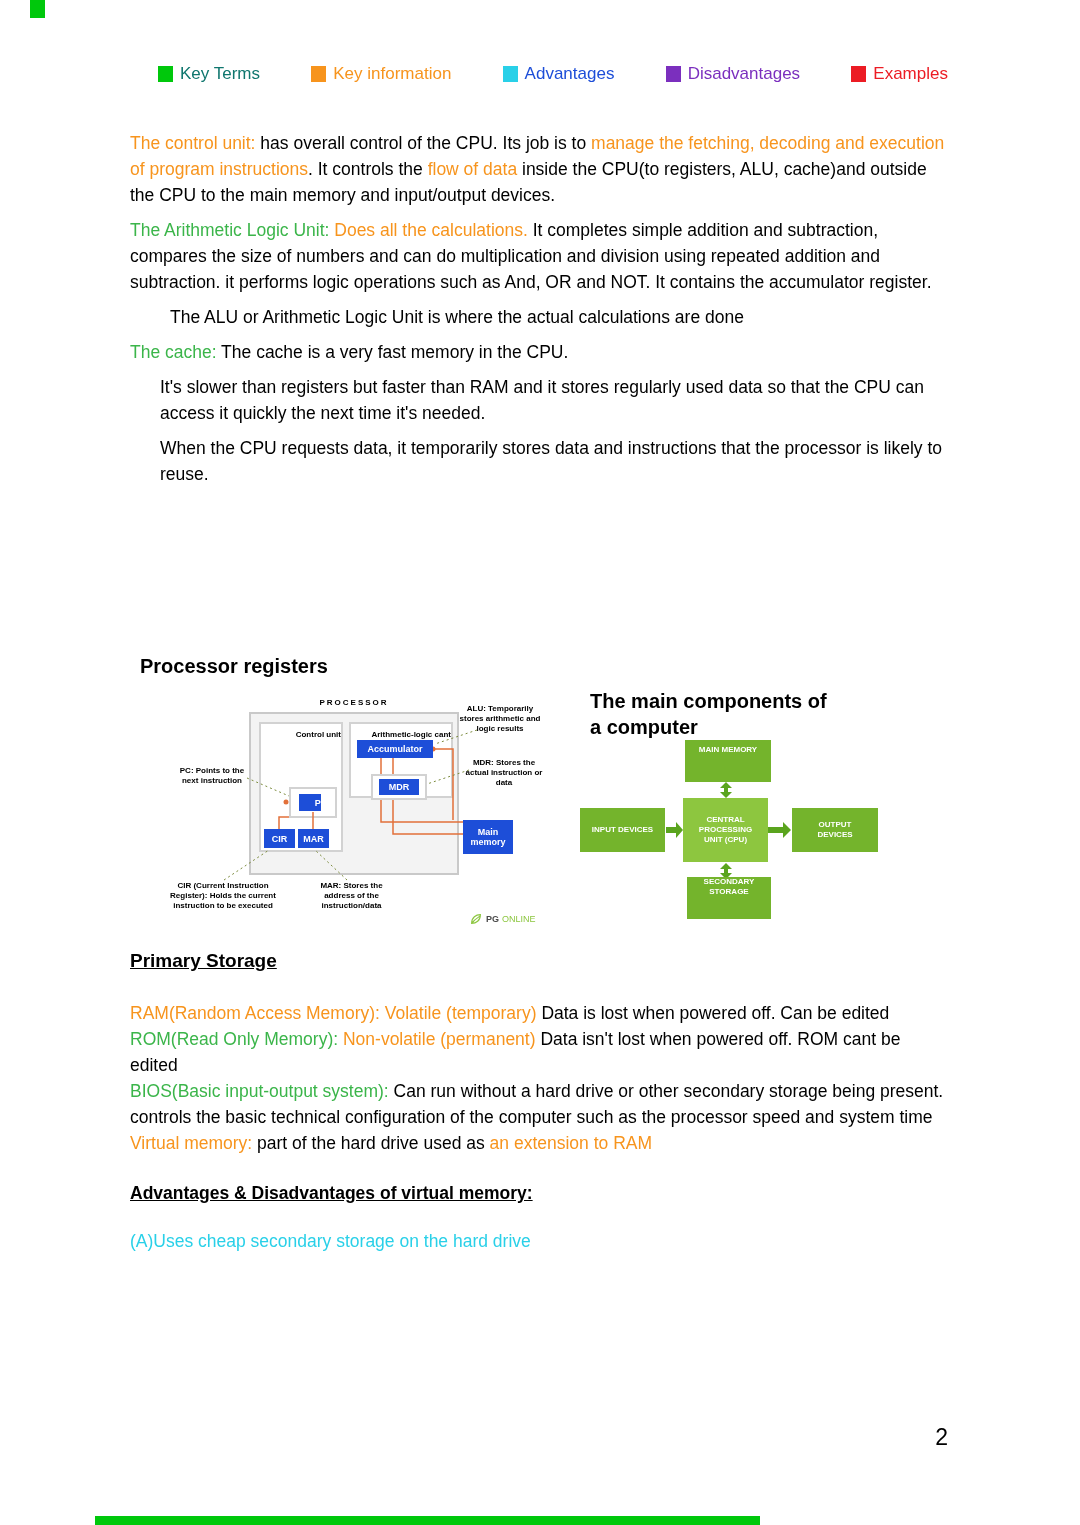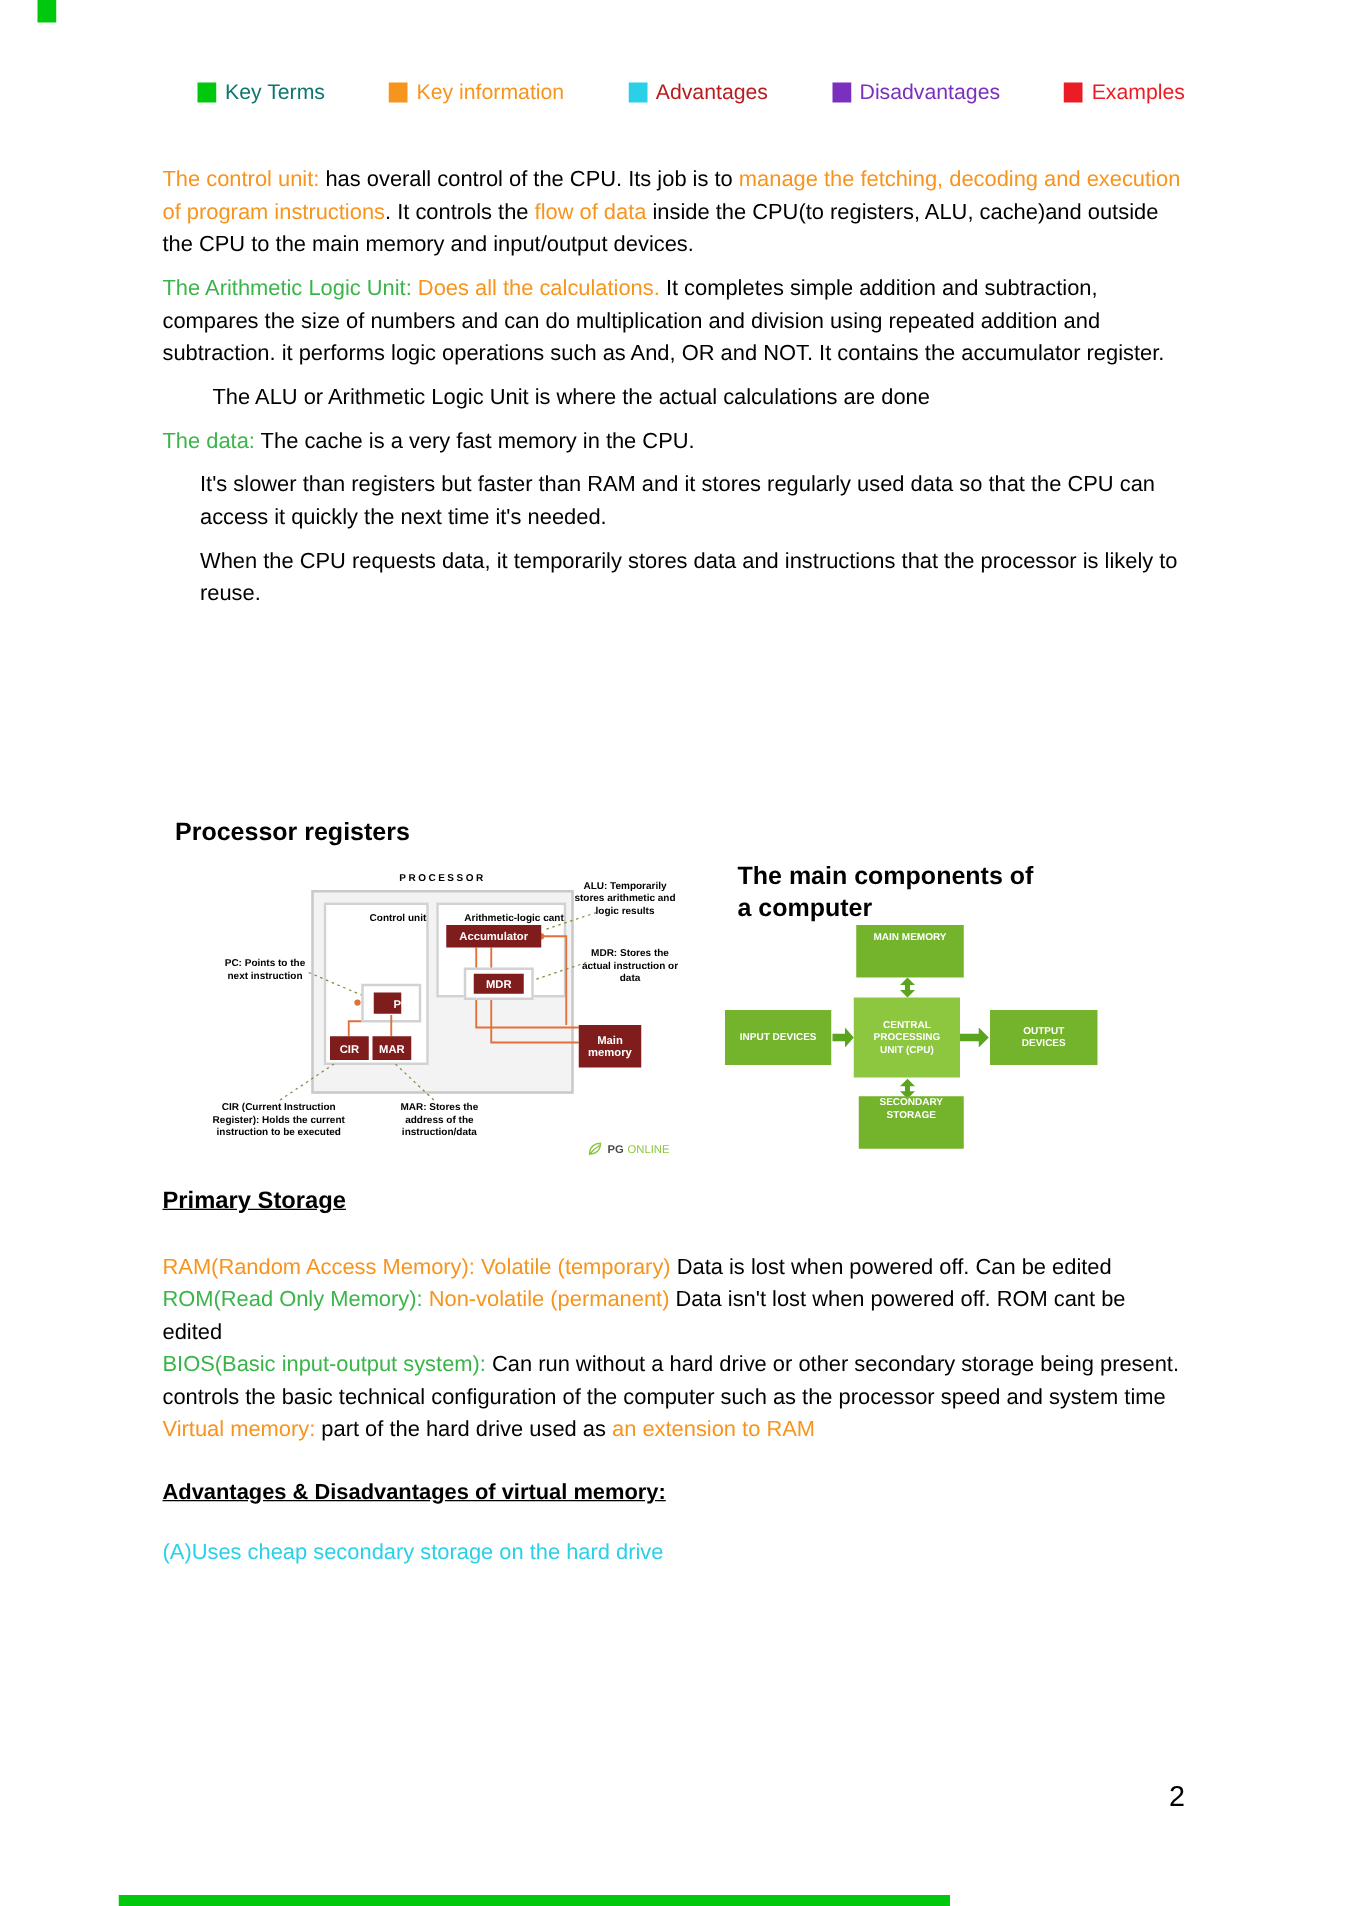--- a/index.html
+++ b/index.html
@@ -34,21 +34,21 @@
   .proc-diagram { position:absolute; top:692px; left:125px; width:390px; height:250px;margin-left:44px; }
   .proc-diagram .abs { position:absolute; }
   .proc-label { left:80px; top:6px; width:210px; text-align:center; font-size:8px; font-weight:bold; letter-spacing:2px; z-index:2; }
   .outer-box { left:80px; top:20px; width:210px; height:163px; background:#f3f3f3; border:2px solid #c9c9c9; z-index:1; }
   .inner-box { background:#ffffff; border:2px solid #d2d2d2; z-index:2; }
   .inner-box .box-label { display:block; text-align:right; font-size:8px; font-weight:bold; padding-top:6px; }
   .cu-box  { left:90px;  top:30px; width:84px;  height:130px; }
   .alu-box { left:180px; top:30px; width:104px; height:76px; }
   .mdr-wrap { left:202px; top:82px; width:56px; height:26px; }
   .pc-wrap  { left:120px; top:95px; width:48px; height:31px; }
-  .chip { background:#7f1d1d; color:#fff; font-weight:bold; display:flex; align-items:center; justify-content:center; text-align:center; z-index:4; }
+  .chip { background:#1d4ed8; color:#fff; font-weight:bold; display:flex; align-items:center; justify-content:center; text-align:center; z-index:4; }
   .chip-acc { left:188px; top:48px; width:76px; height:18px; font-size:9px; }
   .chip-mdr { left:210px; top:87px; width:40px; height:16px; font-size:9px; }
   .chip-pc  { left:130px; top:102px; width:16px; height:17px; font-size:9px;padding-left:22px; }
   .chip-cir { left:95px;  top:137px; width:31px; height:19px; font-size:9px; }
   .chip-mar { left:129px; top:137px; width:31px; height:19px; font-size:9px; }
   .chip-mm  { left:294px; top:128px; width:50px; height:34px; font-size:9px; line-height:10px; }
   .ann { font-size:8px; font-weight:bold; line-height:10px; text-align:center; z-index:4; }
   .ann-alu { left:288px; top:12px; width:86px; }
   .ann-mdr { left:295px; top:66px; width:80px; }
   .ann-pc  { left:8px;   top:74px; width:70px; }
@@ -93,37 +93,37 @@
     <div class="legend-item">
       <span class="swatch" style="background-color: rgb(0, 200, 12);"></span>
       <span style="color: #0f766e;">Key Terms</span>
     </div>
     <div class="legend-item">
       <span class="swatch" style="background-color: rgb(247, 148, 29);"></span>
       <span style="color: rgb(247, 148, 29);">Key information</span>
     </div>
     <div class="legend-item">
       <span class="swatch" style="background-color: rgb(41, 208, 232);"></span>
-      <span style="color: #b91c1c;">Advantages</span>
+      <span style="color: #1d4ed8;">Advantages</span>
     </div>
     <div class="legend-item">
       <span class="swatch" style="background-color: rgb(123, 47, 190);"></span>
       <span style="color: rgb(123, 47, 190);">Disadvantages</span>
     </div>
     <div class="legend-item">
       <span class="swatch" style="background-color: rgb(236, 28, 36);"></span>
       <span style="color: rgb(236, 28, 36);">Examples</span>
     </div>
   </div>
 
   <div class="body-text">
     <p><span class="c-orange">The control unit:</span><span class="c-black"> has overall control of the CPU. Its job is to </span><span class="c-orange">manage the fetching, decoding and execution of program instructions</span><span class="c-black">. It controls the </span><span class="c-orange">flow of data</span><span class="c-black"> inside the CPU(to registers, ALU, cache)and outside the CPU to the main memory and input/output devices.</span></p>
     <p><span class="c-green">The Arithmetic Logic Unit:</span><span class="c-black"> </span><span class="c-orange">Does all the calculations.</span><span class="c-black"> It completes simple addition and subtraction, compares the size of numbers and can do multiplication and division using repeated addition and subtraction. it performs logic operations such as And, OR and NOT. It contains the accumulator register.</span></p>
     <p class="indent-2"><span class="c-black">The ALU or Arithmetic Logic Unit is where the actual calculations are done</span></p>
-    <p><span class="c-green">The data:</span><span class="c-black"> The cache is a very fast memory in the CPU.</span></p>
+    <p><span class="c-green">The cache:</span><span class="c-black"> The cache is a very fast memory in the CPU.</span></p>
     <p class="indent-1"><span class="c-black">It's slower than registers but faster than RAM and it stores regularly used data so that the CPU can access it quickly the next time it's needed.</span></p>
     <p class="indent-1"><span class="c-black">When the CPU requests data, it temporarily stores data and instructions that the processor is likely to reuse.</span></p>
   </div>
 
   <h2 class="proc-title">Processor registers</h2>
 
   <div class="proc-diagram">
     <div class="abs proc-label">PROCESSOR</div>
     <div class="abs outer-box"></div>
     <div class="abs inner-box cu-box">

